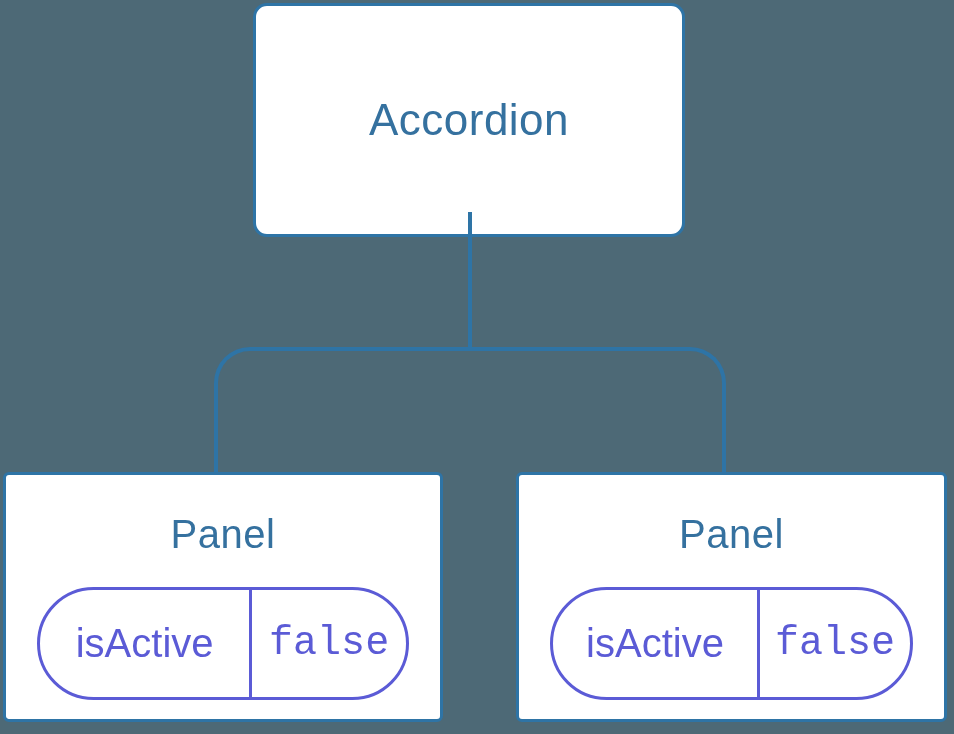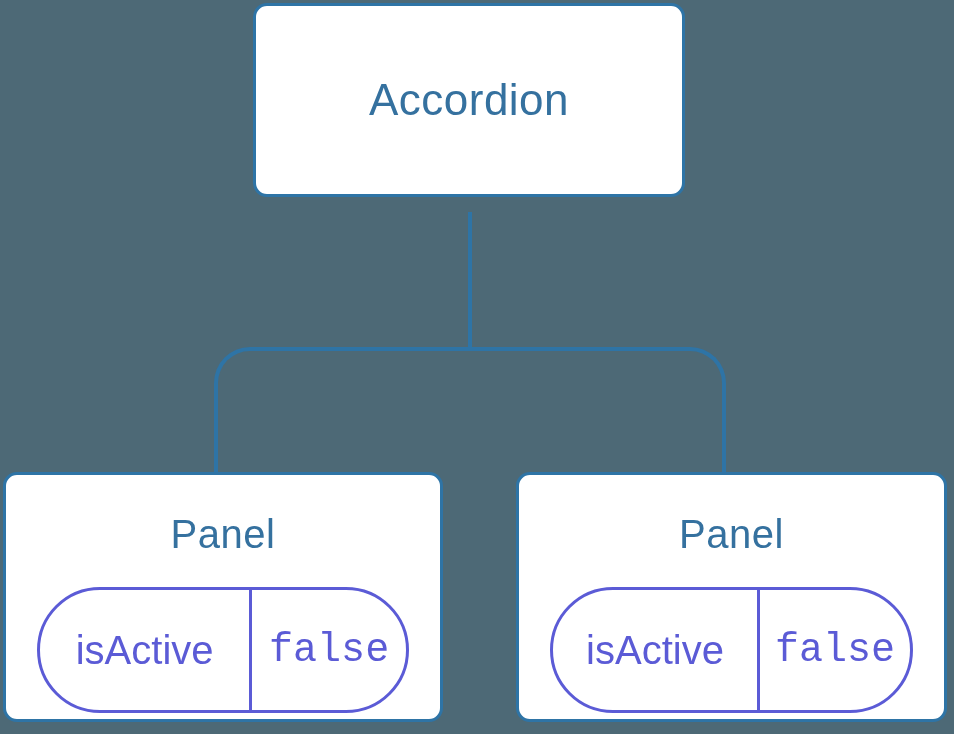--- a/index.html
+++ b/index.html
@@ -13,21 +13,21 @@
   }
   .node {
     position: absolute;
     background: var(--box-bg, #ffffff);
     border: 3px solid var(--box-border, #2e74a6);
     border-radius: 14px;
     box-sizing: border-box;
   }
   .root-node {
     left: 253px; top: 3px;
-    width: 432px; height: 194px;
+    width: 432px; height: 234px;
     display: flex; align-items: center; justify-content: center;
   }
   .root-label {
     font-size: 44px;
     font-weight: 500;
     color: var(--title-text, #35719f);
     letter-spacing: 0.5px;
   }
   .edge-stem {
     position: absolute;
@@ -41,35 +41,36 @@
     width: 512px; height: 125px;
     border: 4px solid var(--edge, #2e74a6);
     border-bottom: none;
     border-radius: 36px 36px 0 0;
     box-sizing: border-box;
   }
   .panel {
     display: flex;
     flex-direction: column;
     align-items: center;
+    border-radius: 6px;
   }
   .panel-left  { left: 3px;   top: 472px; width: 440px; height: 250px; }
   .panel-right { left: 516px; top: 472px; width: 431px; height: 250px; }
   .panel-title {
     margin-top: 36px;
     font-size: 40px;
     line-height: 46px;
     font-weight: 500;
     color: var(--title-text, #35719f);
     letter-spacing: 0.5px;
   }
   .state-pill {
     margin-top: 30px;
     width: calc(100% - 62px);
-    height: 126px;
+    height: 113px;
     border: 3px solid var(--state, #5b5bd6);
     border-radius: 100px;
     box-sizing: border-box;
     display: flex;
     color: var(--state, #5b5bd6);
     font-size: 40px;
     overflow: hidden;
   }
   .pill-key {
     flex: 0 0 58%;

